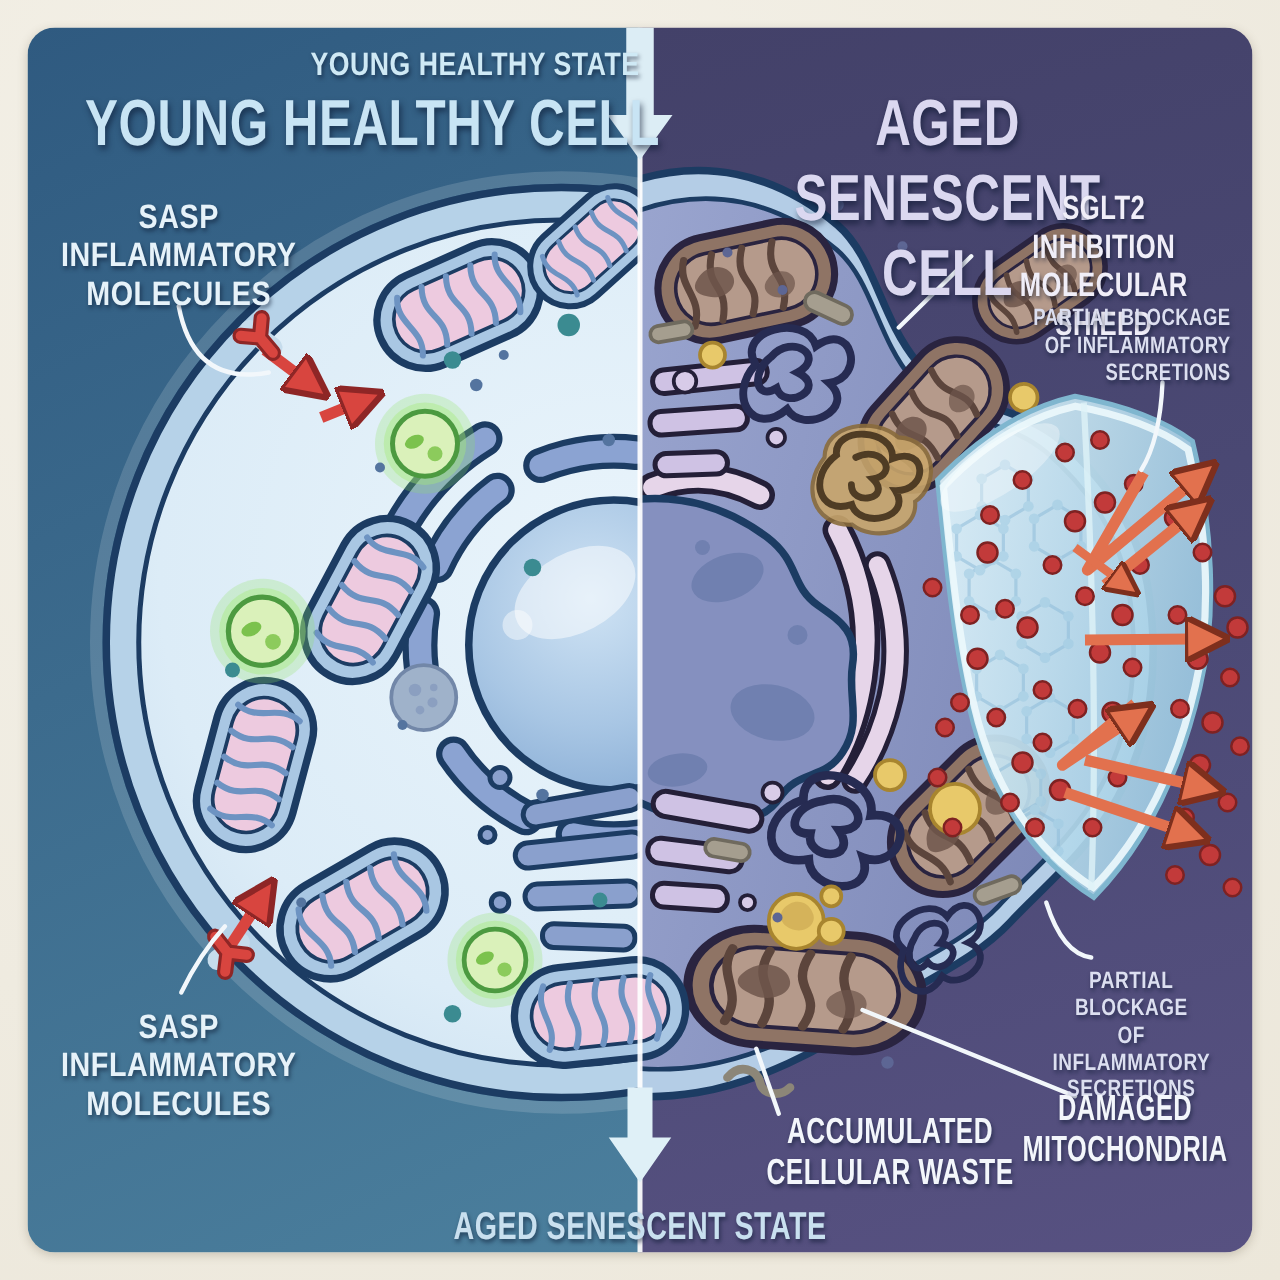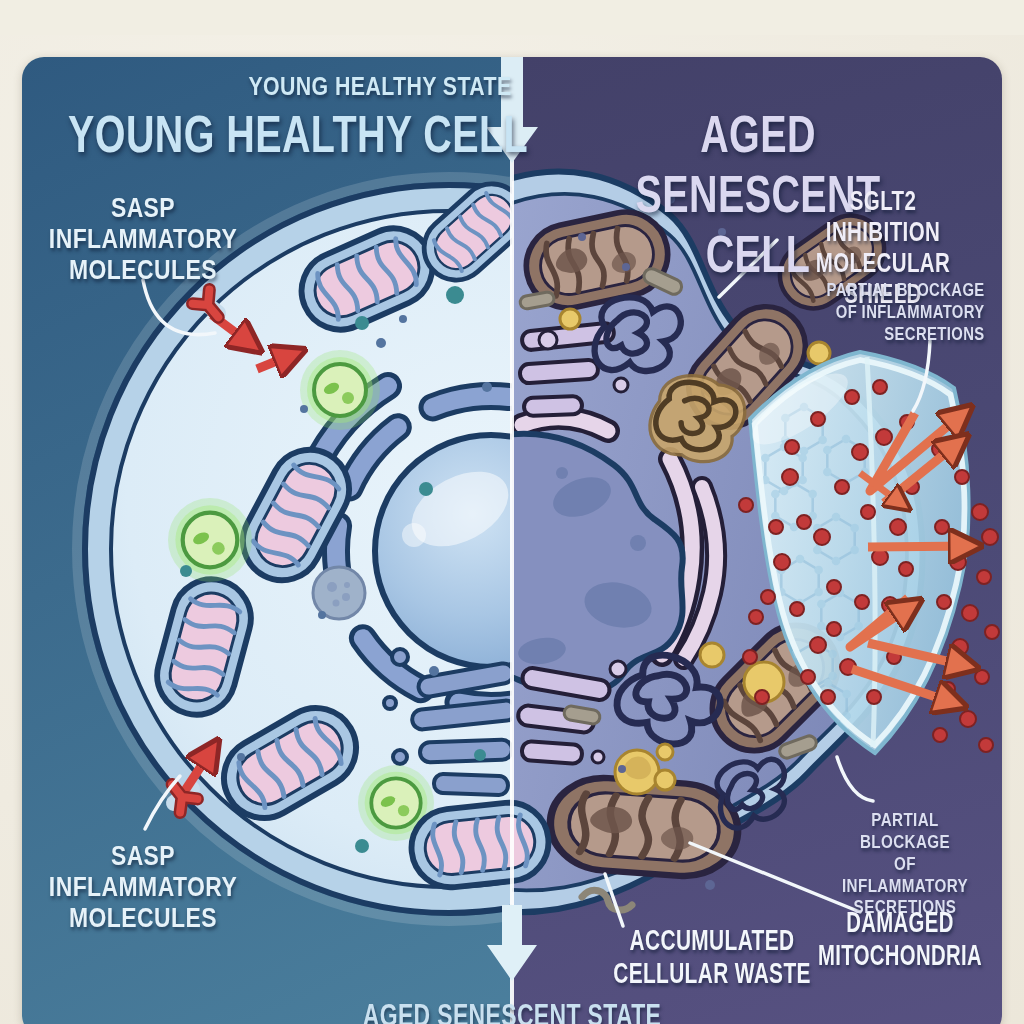--- a/index.html
+++ b/index.html
@@ -1,19 +1,19 @@
 <!DOCTYPE html>
 <html><head>
 <meta charset="utf-8">
 <style>
   html,body{margin:0;padding:0;}
   body{width:1024px;height:1024px;background:#f1eee3;position:relative;overflow:hidden;
        font-family:"Liberation Sans",sans-serif;}
   .frame{position:absolute;inset:0;background:
-    radial-gradient(circle at 30% 20%, #f4f1e8 0%, #efebe0 60%, #ece7da 100%); margin-top: 35px;}
+    radial-gradient(circle at 30% 20%, #f4f1e8 0%, #efebe0 60%, #ece7da 100%);}
   .panel{position:absolute;left:22px;top:22px;width:980px;height:980px;border-radius:22px;
          overflow:hidden;box-shadow:0 2px 8px rgba(90,80,60,.25);}
   .bg-left{position:absolute;left:0;top:0;width:50%;height:100%;
            background:linear-gradient(155deg,#2f5a80 0%,#3c6b8d 45%,#4b7f9d 100%);}
   .bg-right{position:absolute;left:50%;top:0;width:50%;height:100%;
             background:linear-gradient(165deg,#434169 0%,#4c4a76 55%,#575181 100%);}
   svg.art{position:absolute;left:0;top:0;width:980px;height:980px;}
   .lbl{position:absolute;font-weight:bold;color:#eaf2f9;white-space:pre-line;text-align:center;
        line-height:1.15;letter-spacing:.5px;transform-origin:center top;
        text-shadow:1.5px 2.5px 4px rgba(10,22,46,.55);}

